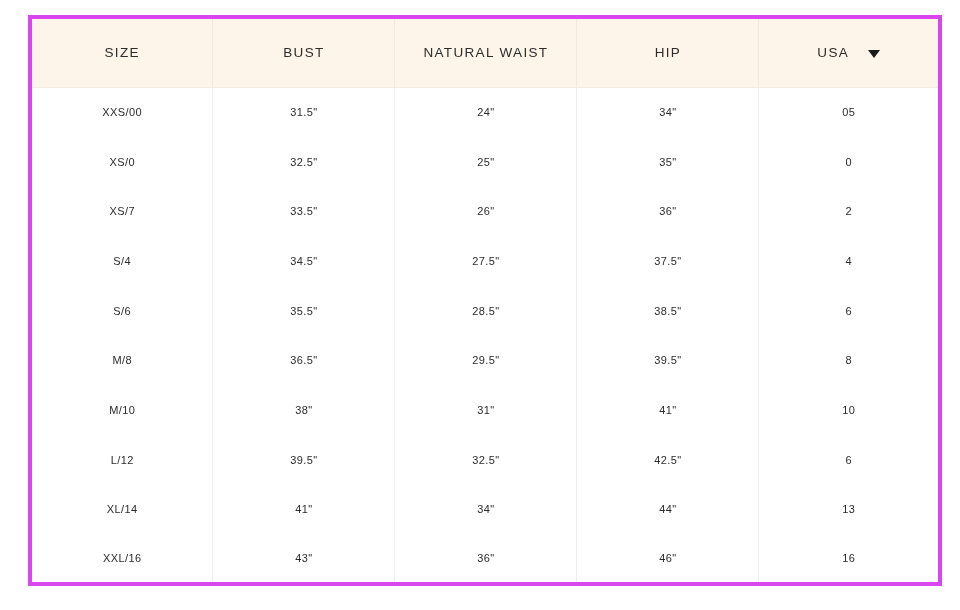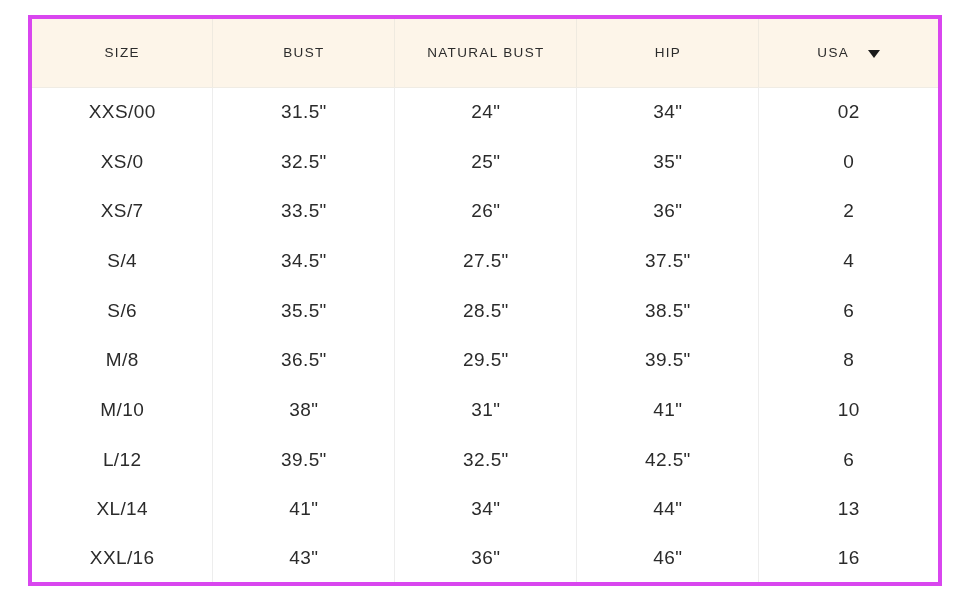--- a/index.html
+++ b/index.html
@@ -30,21 +30,21 @@
     color:#2c2c2c;
     text-align:center;
     vertical-align:middle;
     border-right:1px solid #efeae0;
     border-bottom:1px solid #f0ece4;
     padding:0;
   }
   th:last-child { border-right:none; }
   tbody tr { height:49.6px; }
   td {
-    font-size:19px;
+    font-size:11px;
     letter-spacing:0.4px;
     color:#2b2b2b;
     text-align:center;
     vertical-align:middle;
     border-right:1px solid #ededed;
     padding:0;
     background:#ffffff;
   }
   td:last-child { border-right:none; }
 
@@ -85,40 +85,40 @@
     </colgroup>
     <thead>
       <tr>
         <th>
           <span>SIZE</span>
         </th>
         <th>
           <span>BUST</span>
         </th>
         <th>
-          <span>NATURAL BUST</span>
+          <span>NATURAL WAIST</span>
         </th>
         <th>
           <span>HIP</span>
         </th>
         <th>
           <span class="usa-head">
             <span>USA</span>
             <span class="caret-icon"></span>
           </span>
         </th>
       </tr>
     </thead>
     <tbody id="size-chart-body">
         <tr>
           <td>XXS/00</td>
           <td>31.5"</td>
           <td>24"</td>
           <td>34"</td>
-          <td>02</td>
+          <td>05</td>
         </tr>
         <tr>
           <td>XS/0</td>
           <td>32.5"</td>
           <td>25"</td>
           <td>35"</td>
           <td>0</td>
         </tr>
         <tr>
           <td>XS/7</td>

